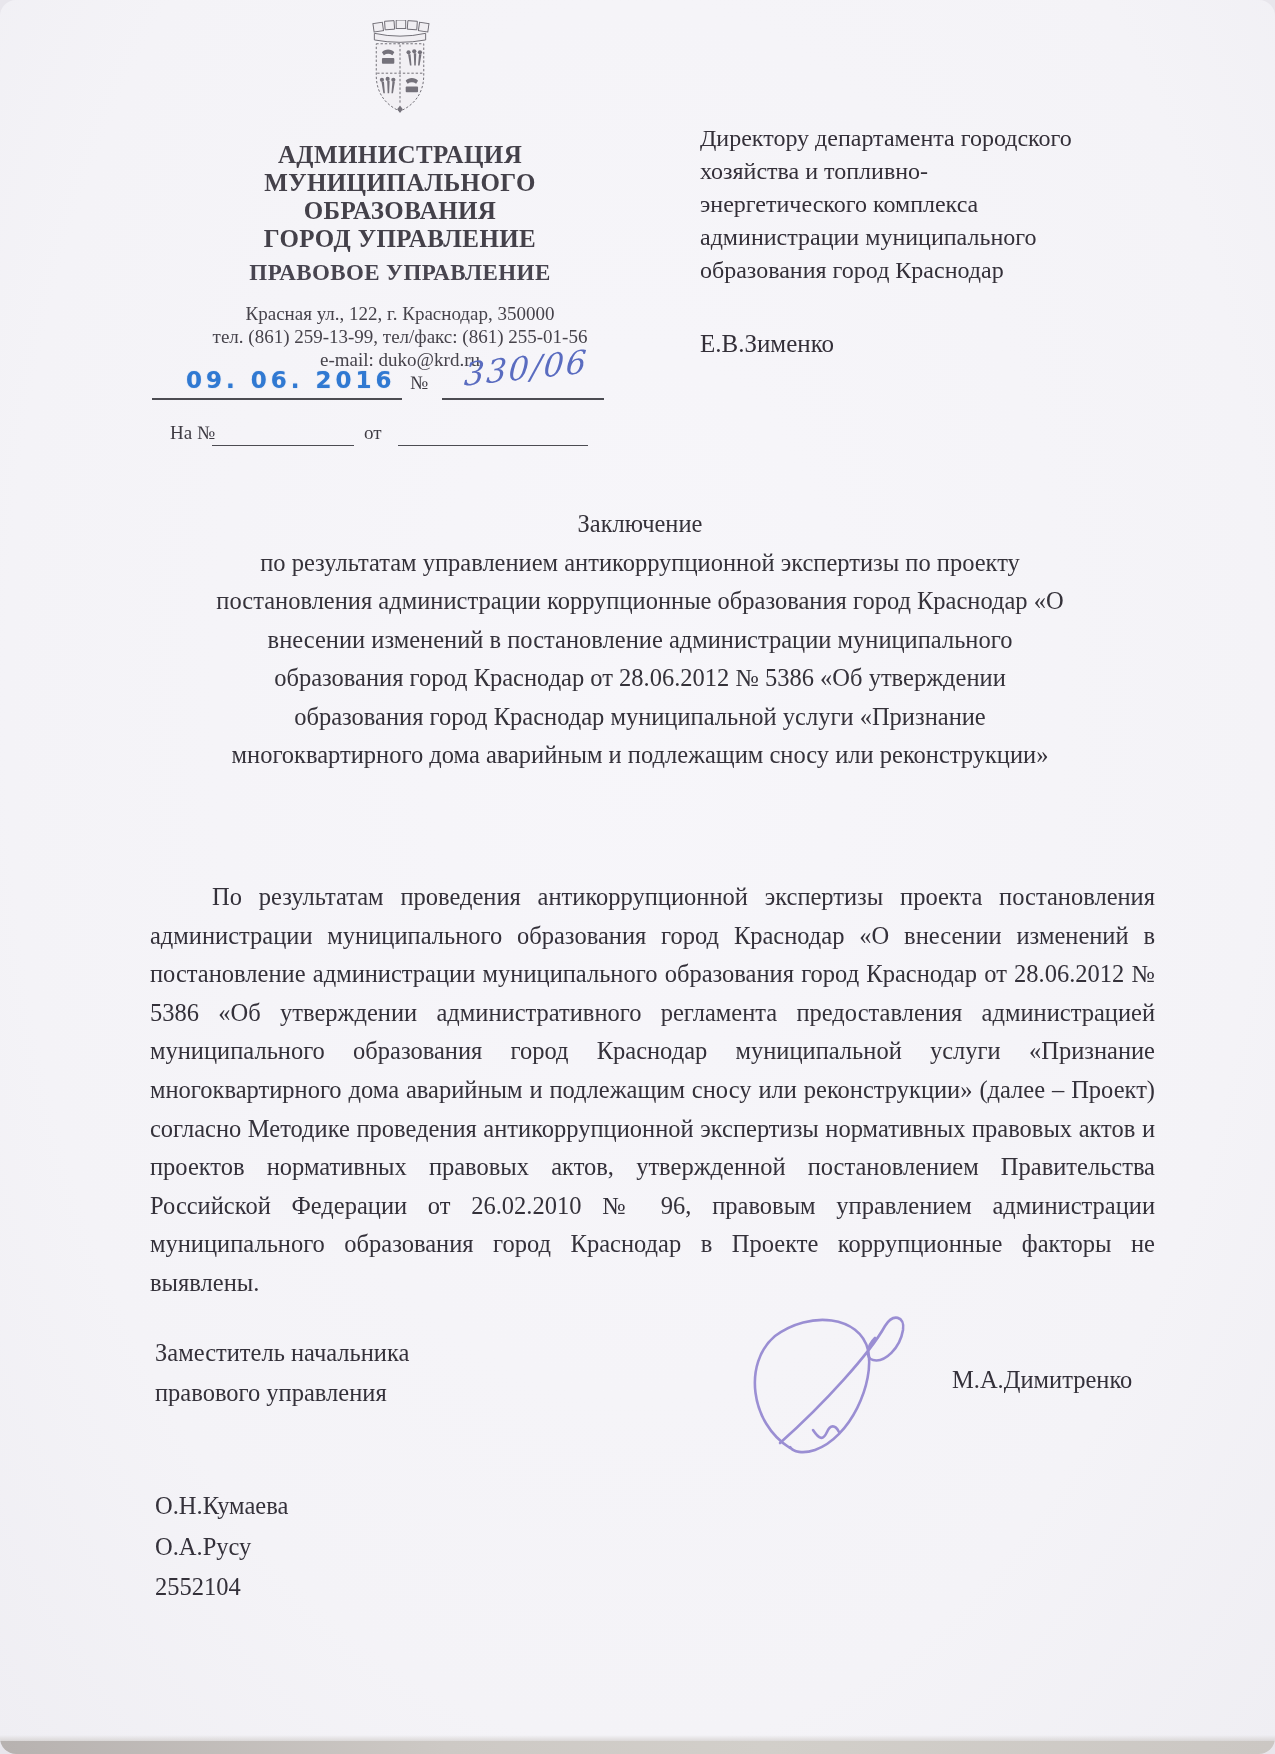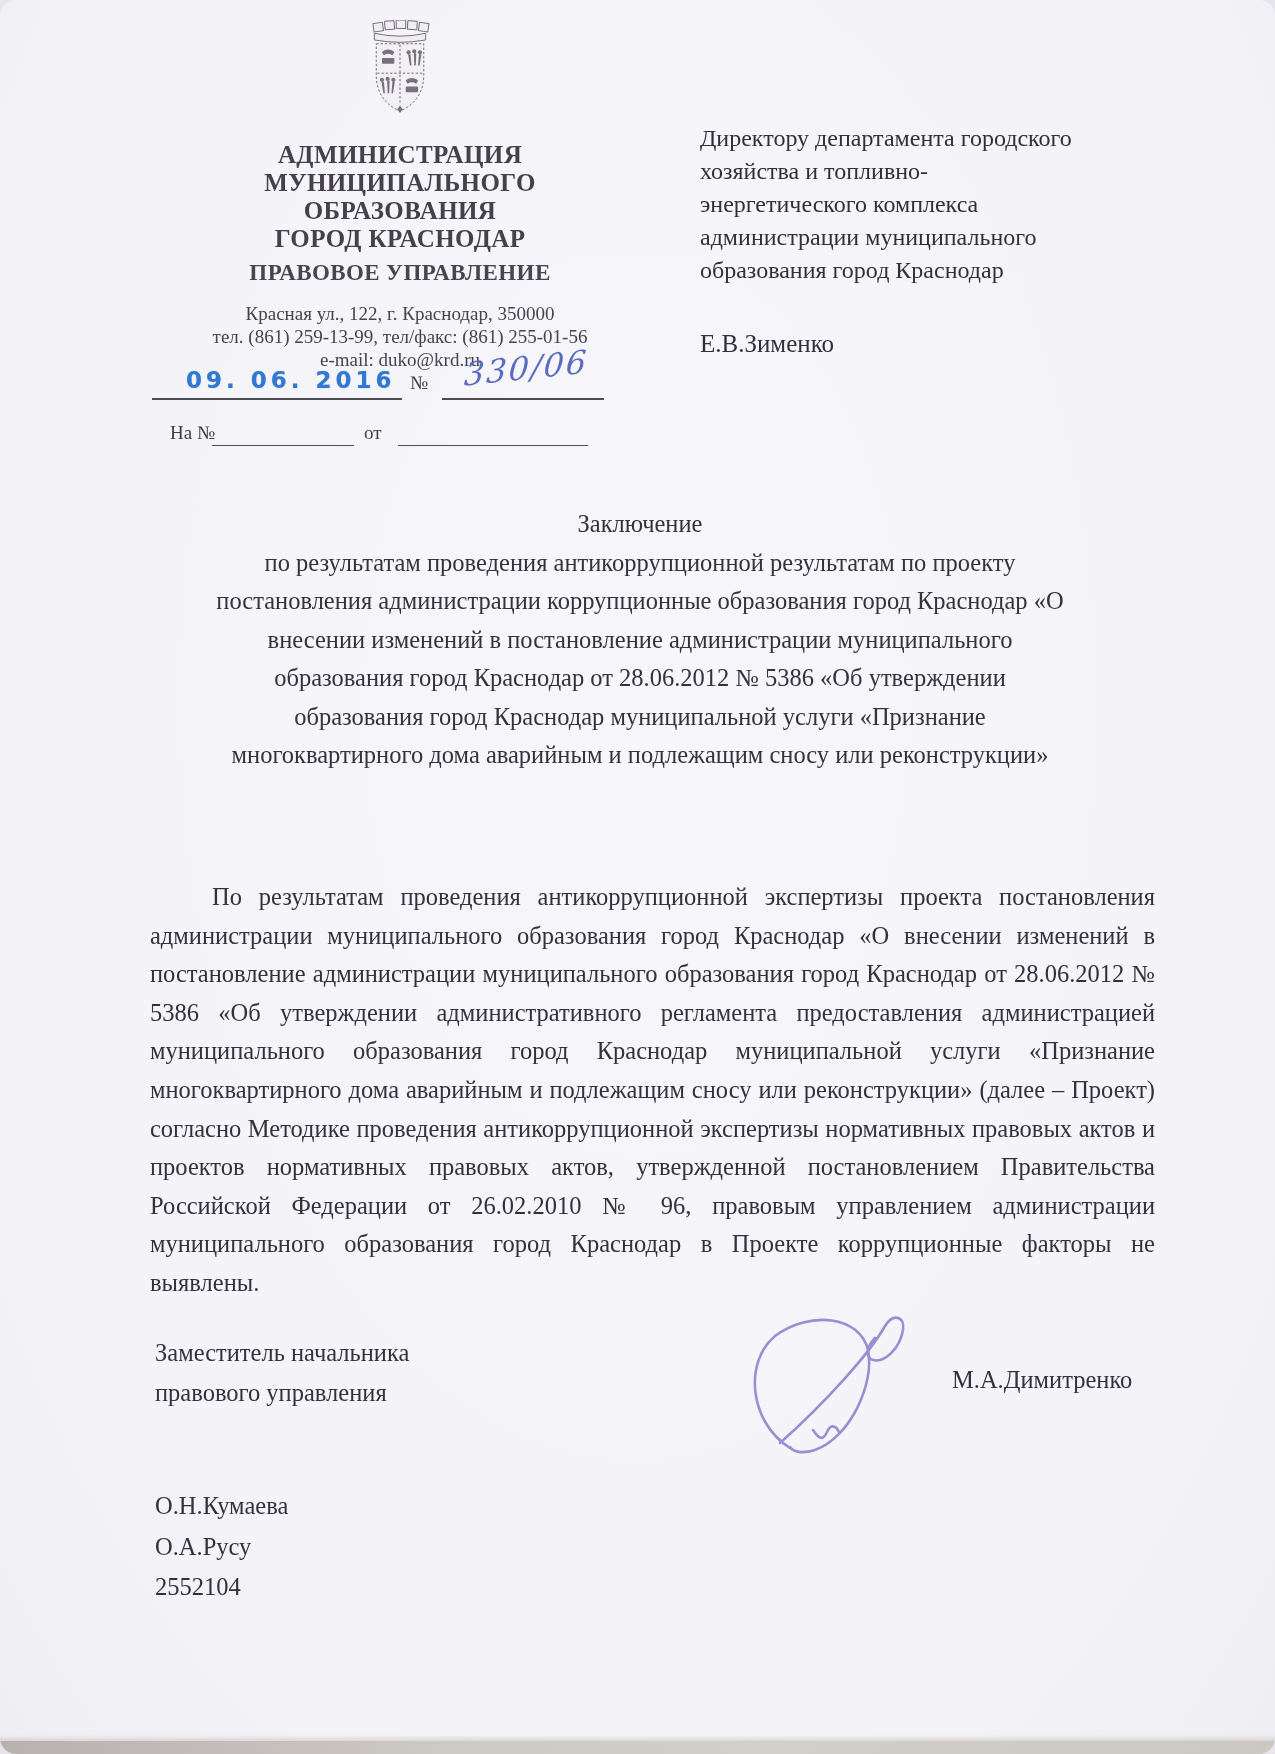--- a/index.html
+++ b/index.html
@@ -102,21 +102,21 @@
         <path d="M12.5,65 l2,12 1.6,0 -1,-12 z M18.5,64 l0.5,13 1.6,0 0.5,-13 z M24,65 l-1,12 1.6,0 2,-12 z"></path>
 
         <path d="M38,64 c3,-4 10,-4 13,0 l-2,3 c-3,-2 -6,-2 -9,0 z"></path>
         <rect x="38" y="70" width="13" height="6" rx="1"></rect>
 
         <path d="M32,90 l3,4 -3,4 -3,-4 z"></path>
       </g>
     </svg>
     <div class="org-line first">АДМИНИСТРАЦИЯ</div>
     <div class="org-line">МУНИЦИПАЛЬНОГО ОБРАЗОВАНИЯ</div>
-    <div class="org-line">ГОРОД КРАСНОДАР</div>
+    <div class="org-line">ГОРОД УПРАВЛЕНИЕ</div>
     <div class="dept-line">ПРАВОВОЕ УПРАВЛЕНИЕ</div>
     <div class="addr">
       <div>Красная ул., 122, г. Краснодар, 350000</div>
       <div>тел. (861) 259-13-99, тел/факс: (861) 255-01-56</div>
       <div>e-mail: duko@krd.ru</div>
     </div>
   </div>
 
   <div class="refrow">
     <div class="stamp-date">09. 06. 2016</div>
@@ -134,21 +134,21 @@
     <div>Директору департамента городского</div>
     <div>хозяйства и топливно-</div>
     <div>энергетического комплекса</div>
     <div>администрации муниципального</div>
     <div>образования город Краснодар</div>
   </div>
   <div class="recipient-name">Е.В.Зименко</div>
 
   <div class="title-block">
     <div>Заключение</div>
-    <div>по результатам проведения антикоррупционной результатам по проекту</div>
+    <div>по результатам управлением антикоррупционной экспертизы по проекту</div>
     <div>постановления администрации коррупционные образования город Краснодар «О</div>
     <div>внесении изменений в постановление администрации муниципального</div>
     <div>образования город Краснодар от 28.06.2012 № 5386 «Об утверждении</div>
     <div>образования город Краснодар муниципальной услуги «Признание</div>
     <div>многоквартирного дома аварийным и подлежащим сносу или реконструкции»</div>
   </div>
 
   <div class="body-par">По результатам проведения антикоррупционной экспертизы проекта постановления администрации муниципального образования город Краснодар «О внесении изменений в постановление администрации муниципального образования город Краснодар от 28.06.2012 № 5386 «Об утверждении административного регламента предоставления администрацией муниципального образования город Краснодар муниципальной услуги «Признание многоквартирного дома аварийным и подлежащим сносу или реконструкции» (далее – Проект) согласно Методике проведения антикоррупционной экспертизы нормативных правовых актов и проектов нормативных правовых актов, утвержденной постановлением Правительства Российской Федерации от 26.02.2010 № 96, правовым управлением администрации муниципального образования город Краснодар в Проекте коррупционные факторы не выявлены.</div>
 
   <div class="sig-position">

